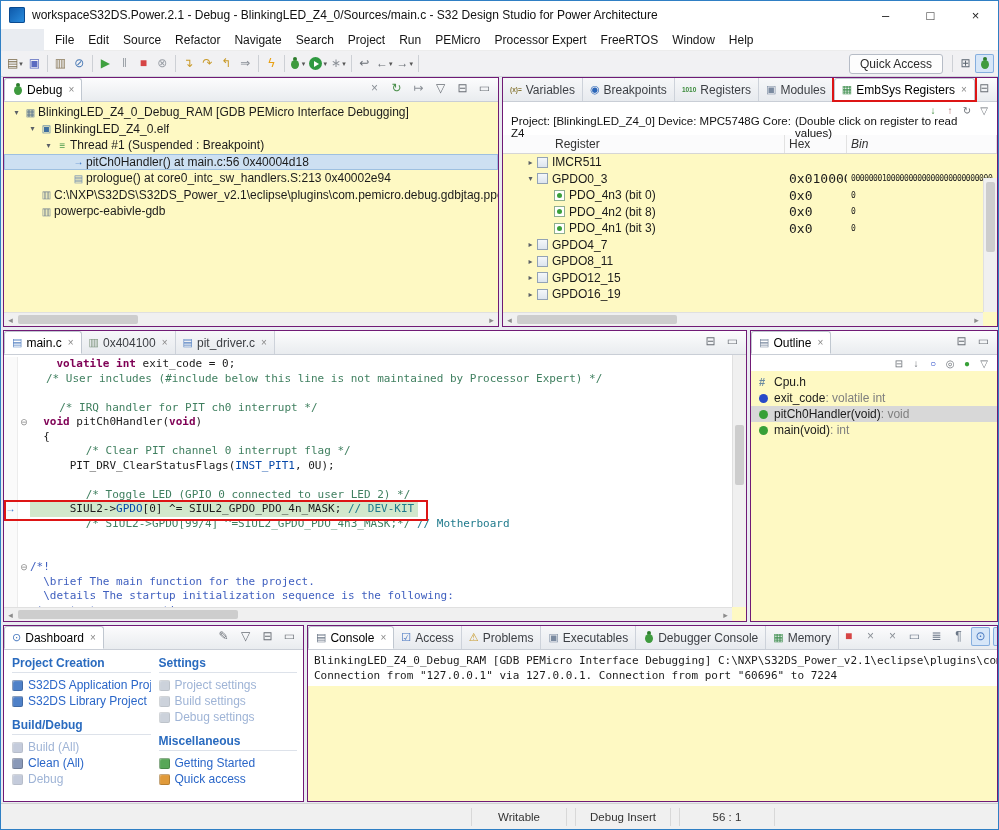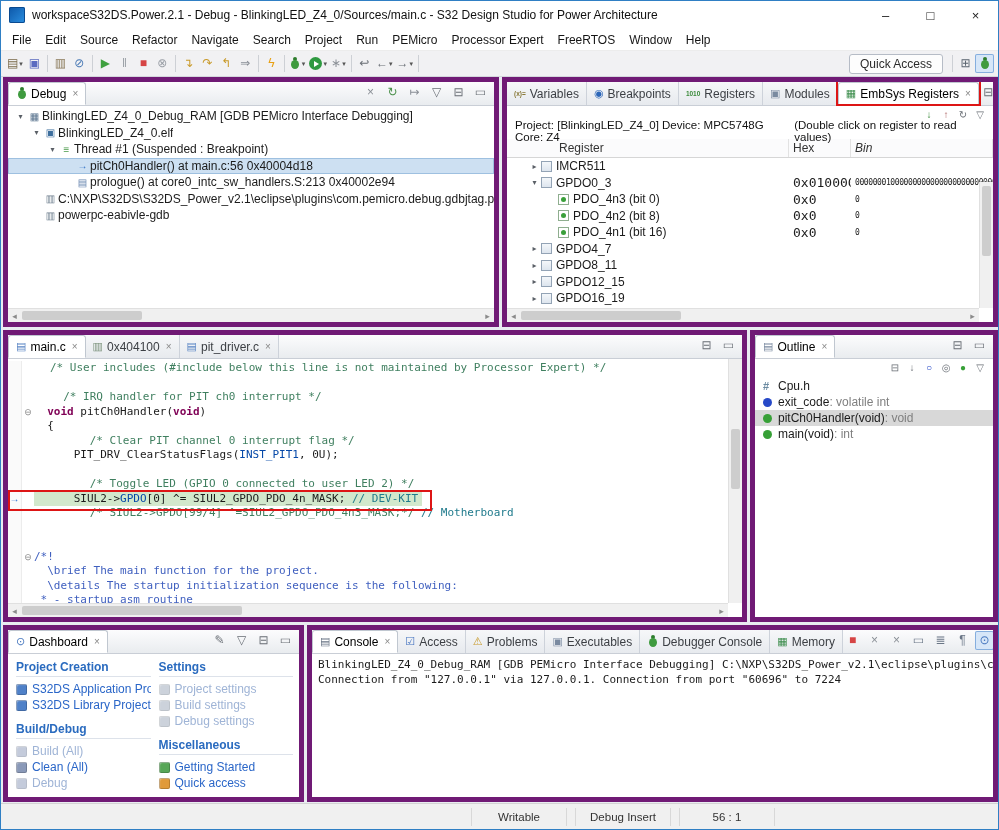--- a/index.html
+++ b/index.html
@@ -6,39 +6,39 @@
   html,body{width:999px;height:830px;background:#fff;}
   body{font-family:"Liberation Sans",sans-serif;font-size:12px;color:#1b1b1b;}
   .win{position:relative;width:999px;height:830px;border:1px solid #2f7fc4;background:#e9ecf1;overflow:hidden;}
   
   .titlebar{height:28px;background:#fff;display:flex;align-items:center;}
   .app-icon{width:16px;height:16px;margin:0 7px 0 8px;border-radius:2px;background:linear-gradient(135deg,#0d57a8,#2b8fe0);box-shadow:inset 0 0 0 1px #0a4a90;}
   .title-text{font-size:12px;color:#101010;white-space:nowrap;}
   .win-controls{margin-left:auto;display:flex;height:100%;}
   .win-btn{width:45px;height:100%;display:flex;align-items:center;justify-content:center;font-size:13px;color:#222;}
   
-  .menubar{height:22px;background:#fff;display:flex;align-items:center;padding-left:4px;border-bottom:1px solid #ececec;}
+  .menubar{height:22px;background:#fff;display:flex;align-items:center;padding-left:4px;border-bottom:1px solid #ececec;margin-left:43px;}
   .menu-item{padding:2px 7px;color:#151515;white-space:nowrap;}
   
   .toolbar{height:26px;background:#f1f1f3;display:flex;align-items:center;padding:0 4px;border-bottom:1px solid #d4d7dc;}
   .tb-group{display:flex;align-items:center;}
   .tb-sep{width:1px;height:17px;background:#cdd0d5;margin:0 3px;flex:0 0 auto;}
   .tool{height:19px;min-width:19px;display:inline-flex;align-items:center;justify-content:center;border-radius:2px;padding:0 2px;}
   .tool .glyph{font-size:12px;line-height:13px;}
   .tool.active{background:#d6e6f8;box-shadow:inset 0 0 0 1px #85aede;}
   .dd{font-size:7px;color:#555;margin-left:1px;}
   .tb-spacer{flex:1;}
   .quick-access{border:1px solid #b6bcc6;border-radius:3px;padding:2px 10px;color:#2b2b2b;background:#fdfdfd;margin-right:6px;white-space:nowrap;}
   .icon-bug{width:11px;height:13px;position:relative;display:inline-block;}
   .icon-bug::before{content:"";position:absolute;left:3.5px;top:0;width:4px;height:4px;border-radius:50%;background:#2d7d2d;}
   .icon-bug::after{content:"";position:absolute;left:1.5px;top:3px;width:8px;height:9px;border-radius:50%;background:#3f9b3f;}
   .icon-run{width:13px;height:13px;border-radius:50%;background:#2e9940;position:relative;display:inline-block;}
   .icon-run::after{content:"";position:absolute;left:5px;top:3.5px;border-left:5px solid #fff;border-top:3px solid transparent;border-bottom:3px solid transparent;}
   
-  .panel{position:absolute;background:#ffffff;border:5px solid #701a75;overflow:hidden;}
+  .panel{position:absolute;background:#fef9c3;border:1px solid #701a75;overflow:hidden;}
   .panel-debug{left:2px;top:76px;width:496px;height:250px;}
   .panel-embsys{left:501px;top:76px;width:496px;height:250px;}
   .panel-editor{left:2px;top:329px;width:744px;height:292px;}
   .panel-outline{left:749px;top:329px;width:248px;height:292px;}
   .panel-dashboard{left:2px;top:624px;width:301px;height:177px;}
   .panel-console{left:306px;top:624px;width:691px;height:177px;}
   
   .tabbar{height:24px;background:linear-gradient(#fcfcfd,#e9ecef);border-bottom:1px solid #c9ced6;display:flex;align-items:flex-end;overflow:visible;position:relative;}
   .tab{position:relative;height:23px;display:flex;align-items:center;gap:4px;padding:0 7px;color:#3c3f44;white-space:nowrap;background:linear-gradient(#f6f7f9,#e7eaee);border-right:1px solid #cdd2da;font-size:12px;}
   .tab.active{background:#fff;border:1px solid #c0c7d0;border-bottom:1px solid #fff;border-radius:3px 3px 0 0;color:#000;}
@@ -404,21 +404,21 @@
             <span class="bit-icon"></span>
             <span class="rname">PDO_4n2 (bit 8)</span>
           </span>
           <span class="rc rc1">0x0</span>
           <span class="rc rc2">0</span>
         </div>
         <div class="reg-row">
           <span class="rc rc0" style="padding-left: 38px;">
             <span class="expander"></span>
             <span class="bit-icon"></span>
-            <span class="rname">PDO_4n1 (bit 16)</span>
+            <span class="rname">PDO_4n1 (bit 3)</span>
           </span>
           <span class="rc rc1">0x0</span>
           <span class="rc rc2">0</span>
         </div>
         <div class="reg-row">
           <span class="rc rc0" style="padding-left: 21px;">
             <span class="expander">▸</span>
             <span class="grp-icon"></span>
             <span class="rname">GPDO4_7</span>
           </span>
@@ -486,20 +486,25 @@
           </span>
           <span class="tool">
             <span class="glyph" style="color: rgb(106, 111, 118);">▭</span>
           </span>
         </span>
       </div>
     <div class="code-area" id="code-lines">
         <div class="code-row">
           <span class="code-ruler"></span>
           <span class="code-fold"></span>
+          <span class="ctext"><span>    </span><span class="kw">volatile int</span><span> exit_code = 0;</span></span>
+        </div>
+        <div class="code-row">
+          <span class="code-ruler"></span>
+          <span class="code-fold"></span>
           <span class="ctext"><span class="cmt">/* User includes (#include below this line is not maintained by Processor Expert) */</span></span>
         </div>
         <div class="code-row">
           <span class="code-ruler"></span>
           <span class="code-fold"></span>
           <span class="ctext"><span></span></span>
         </div>
         <div class="code-row">
           <span class="code-ruler"></span>
           <span class="code-fold"></span>

